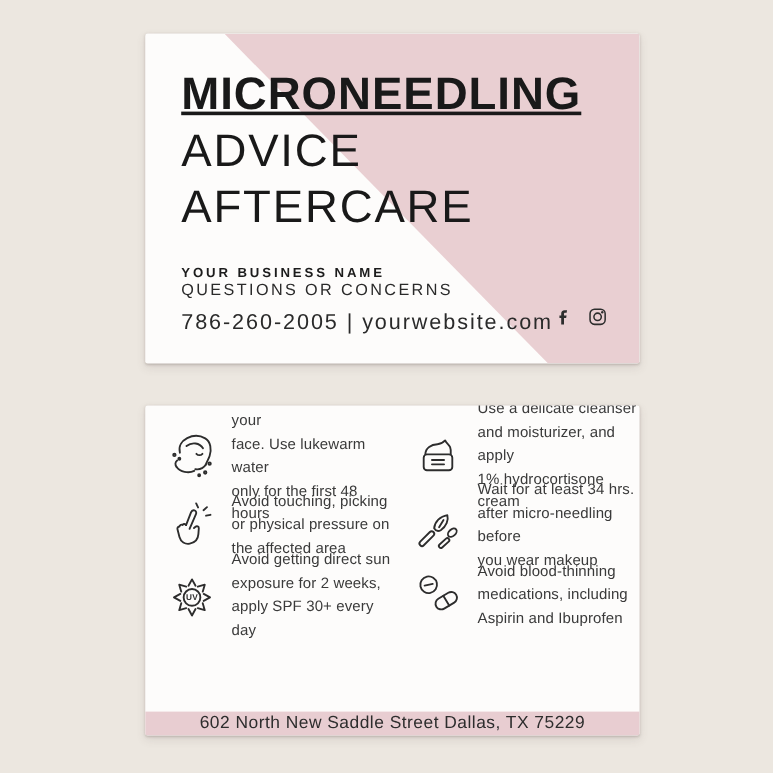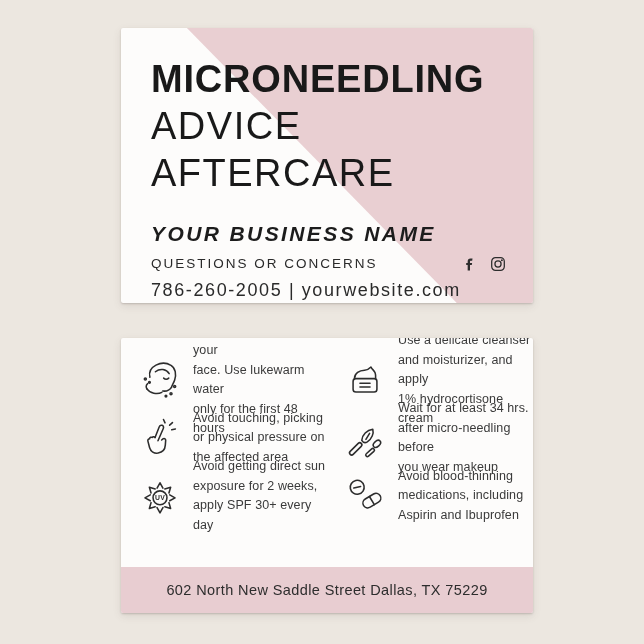--- a/index.html
+++ b/index.html
@@ -18,45 +18,45 @@
   }
   
   .card-front{top:28px;overflow:hidden;}
   .front-diagonal{
     position:absolute;inset:0;background:#e9cfd2;
     clip-path:polygon(16% 0, 100% 0, 100% 100%, 81.5% 100%);
   }
   .front-content{position:absolute;inset:0;z-index:1;padding:28px 0 0 30px;box-sizing:border-box;}
   .front-title{color:#191919;}
   .title-line{display:block;font-size:38px;line-height:47px;letter-spacing:1.5px;}
-  .title-line.bold{font-weight:bold;letter-spacing:.8px;}
+  .title-line.bold{font-weight:bold;letter-spacing:.8px;text-decoration:underline;}
   .front-business{margin-top:25px;}
-  .biz-name{font-size:21px;font-weight:bold;letter-spacing:2.4px;color:#1c1c1c;font-style:italic;}
-  .biz-tag{font-size:13.5px;letter-spacing:2px;color:#2a2a2a;margin-top:10px;}
+  .biz-name{font-size:11px;font-weight:bold;letter-spacing:2.4px;color:#1c1c1c;}
+  .biz-tag{font-size:13.5px;letter-spacing:2px;color:#2a2a2a;}
   .biz-contact{font-size:18px;letter-spacing:1.6px;color:#2a2a2a;margin-top:9px;}
   .front-social{
     position:absolute;right:26px;bottom:30px;z-index:2;
     display:flex;align-items:center;gap:11px;
   }
   .front-social svg{display:block;}
   
   .card-back{top:338px;overflow:hidden;}
   .tips-grid{
     position:absolute;top:13px;left:0;right:0;
     display:grid;grid-template-columns:205px 1fr;grid-auto-rows:58px;
   }
   .tip{display:flex;align-items:center;gap:11px;padding-left:17px;}
   .tip-icon{flex:0 0 44px;width:44px;height:44px;}
   .tip-icon svg{width:44px;height:44px;display:block;}
   .tip-text{
     font-size:12.5px;line-height:19.5px;color:#3a3a3a;
     white-space:pre-line;letter-spacing:.1px;
   }
   .back-footer{
-    position:absolute;left:0;right:0;bottom:0;height:46px;
+    position:absolute;left:0;right:0;bottom:0;height:20px;
     background:#e8cdd1;display:flex;align-items:center;justify-content:center;
     font-size:14.5px;color:#2d2d2d;letter-spacing:.4px;
   }
   
   .li{stroke:#2d2d2d;stroke-width:1.7;fill:none;stroke-linecap:round;stroke-linejoin:round;}
   .li-fill{fill:#2d2d2d;stroke:none;}
   .uv-text{font-size:7.5px;font-weight:bold;letter-spacing:.3px;fill:#2d2d2d;stroke:none;font-family:"Liberation Sans",sans-serif;}
 </style>
 </head>
 <body>

